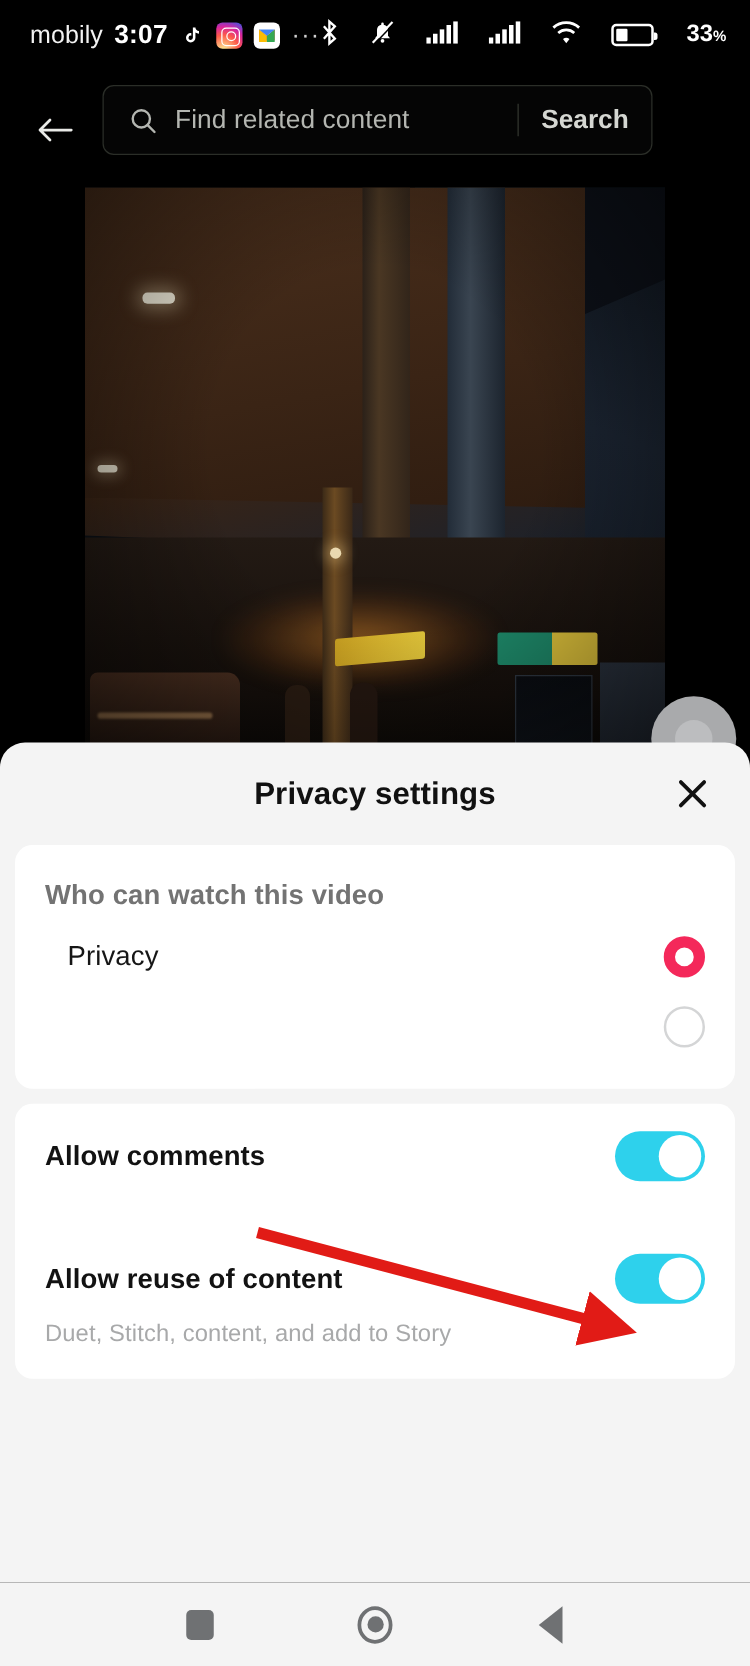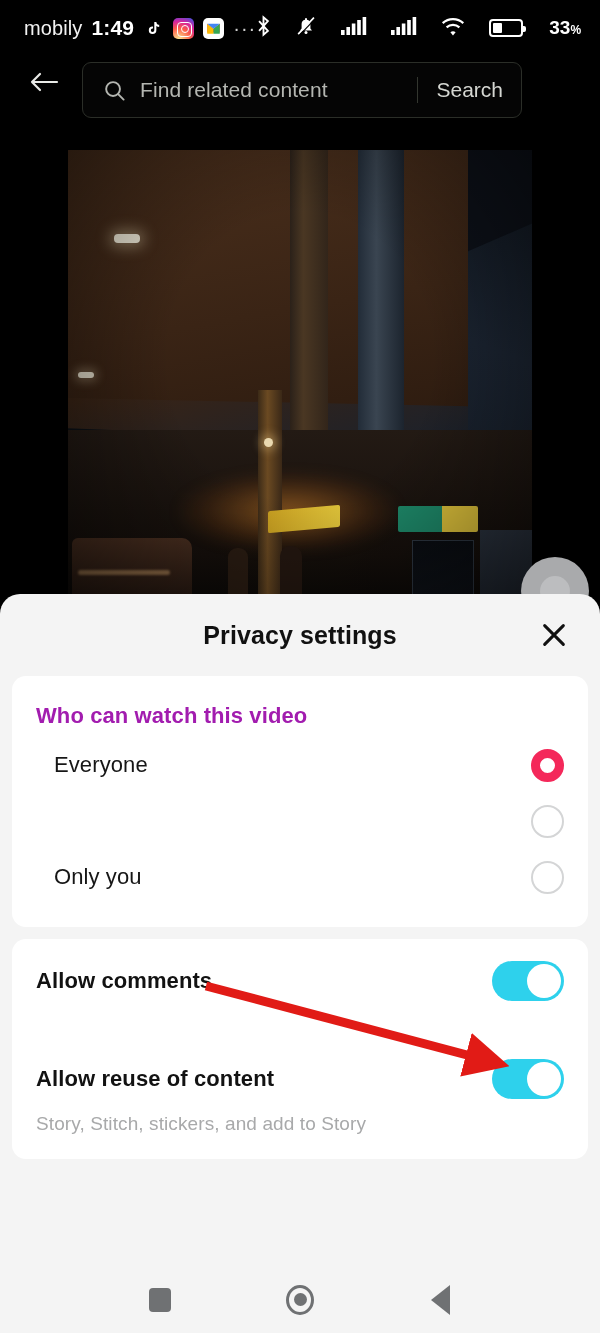--- a/index.html
+++ b/index.html
@@ -61,21 +61,21 @@
   .batt::after {
     content: ""; position: absolute; right: -5px; top: 5px;
     width: 3px; height: 6px; background: #fff; border-radius: 0 2px 2px 0;
   }
   .batt .fill { height: 100%; width: 33%; background: #fff; border-radius: 1px; }
 
   
   .searchbar-row {
     position: absolute; top: 62px; left: 0;
     width: 544px; height: 62px;
-    display: flex; align-items: flex-start;
+    display: flex; align-items: flex-end;
     padding: 0 22px 0 24px; gap: 18px;
     z-index: 50;
   }
   .back-arrow {
     width: 40px; height: 40px; flex: 0 0 auto;
     display: flex; align-items: center; justify-content: center;
     cursor: pointer;
   }
   .search-field {
     flex: 1 1 auto; height: 56px;
@@ -85,21 +85,21 @@
     background: rgba(255,255,255,0.02);
     padding: 0 0 0 20px;
   }
   .search-icon { flex: 0 0 auto; display: flex; align-items: center; }
   .search-placeholder {
     flex: 1 1 auto; color: #b4b6b1; font-size: 21px;
     padding-left: 14px; letter-spacing: .1px;
   }
   .search-divider { width: 1px; height: 26px; background: #33362f; flex: 0 0 auto; }
   .search-submit {
-    color: #d5d7d2; font-size: 21px; font-weight: 400;
+    color: #d5d7d2; font-size: 21px; font-weight: 700;
     padding: 0 18px; cursor: pointer; white-space: nowrap;
   }
 
   
   .video-wrap {
     position: absolute; top: 150px; left: 68px;
     width: 464px; height: 460px;
     overflow: hidden;
     z-index: 10;
   }
@@ -183,21 +183,21 @@
   }
 
   .card {
     background: #fff;
     border-radius: 14px;
     margin: 0 12px 12px 12px;
     padding: 0 24px;
   }
 
   .card-title {
-    font-size: 22px; font-weight: 700; color: #a21caf;
+    font-size: 22px; font-weight: 700; color: #737373;
     padding: 27px 0 8px 0; letter-spacing: .1px;
   }
 
   .opt-row {
     display: flex; align-items: center; justify-content: space-between;
     min-height: 56px; padding: 9px 0 9px 18px; cursor: pointer;
   }
   .opt-text { display: flex; flex-direction: column; gap: 4px; }
   .opt-label { font-size: 22px; color: #161616; letter-spacing: .1px; }
   .opt-sub {
@@ -264,21 +264,21 @@
   }
 </style>
 </head>
 <body>
 
 <div id="screen">
 
   <div class="statusbar">
     <div class="sb-left">
       <span class="sb-carrier">mobily</span>
-      <span class="sb-clock">1:49</span>
+      <span class="sb-clock">3:07</span>
       <span class="sb-appicon ic-tiktok">
         <svg width="16" height="16" viewBox="0 0 24 24">
             <path fill="#fff" d="M16.6 5.82A4.28 4.28 0 0 1 15.54 3h-3.09v12.4a2.59 2.59 0 0 1-2.59 2.5 2.59 2.59 0 1 1 .73-5.07v-3.1a5.64 5.64 0 0 0-.73-.05 5.66 5.66 0 1 0 5.66 5.66V9.01a7.35 7.35 0 0 0 4.28 1.38V7.3a4.28 4.28 0 0 1-3.2-1.48z"></path>
           </svg>
       </span>
       <span class="sb-appicon ic-ig"></span>
       <span class="sb-appicon ic-gmail">
         <svg width="15" height="12" viewBox="0 0 24 18">
           <path fill="#EA4335" d="M2 2l10 8L22 2v14H2z"></path>
           <path fill="#FBBC05" d="M2 2l10 8V18H2z"></path>
@@ -389,55 +389,49 @@
           <path stroke="#111" stroke-width="2.6" stroke-linecap="round" d="M4 4l16 16M20 4L4 20"></path>
         </svg>
       </span>
     </div>
 
     <div class="card">
       <div class="card-title">Who can watch this video</div>
 
       <div class="opt-row">
         <div class="opt-text">
-          <span class="opt-label">Everyone</span>
+          <span class="opt-label">Privacy</span>
         </div>
         <span class="radio checked"></span>
       </div>
 
       <div class="opt-row">
         <div class="opt-text">
         </div>
         <span class="radio"></span>
       </div>
 
-      <div class="opt-row">
-        <div class="opt-text">
-          <span class="opt-label">Only you</span>
-        </div>
-        <span class="radio"></span>
-      </div>
       <div class="pad-bottom"></div>
     </div>
 
     <div class="card">
       <div class="toggle-row">
         <span class="toggle-label">Allow comments</span>
         <span class="toggle">
             <span class="knob"></span>
           </span>
       </div>
       <div style="height:32px"></div>
       <div class="toggle-row tight">
         <span class="toggle-label">Allow reuse of content</span>
         <span class="toggle">
             <span class="knob"></span>
           </span>
       </div>
-      <div class="toggle-sub">Story, Stitch, stickers, and add to Story</div>
+      <div class="toggle-sub">Duet, Stitch, content, and add to Story</div>
     </div>
 
   </div>
 
   <svg class="annotation" viewBox="0 0 600 1333">
     <defs>
       <marker id="ahead" markerWidth="5" markerHeight="5" refX="2.3" refY="2.5" orient="auto">
         <path d="M0,0 L5,2.5 L0,5 z" fill="#e11b16"></path>
       </marker>
     </defs>

